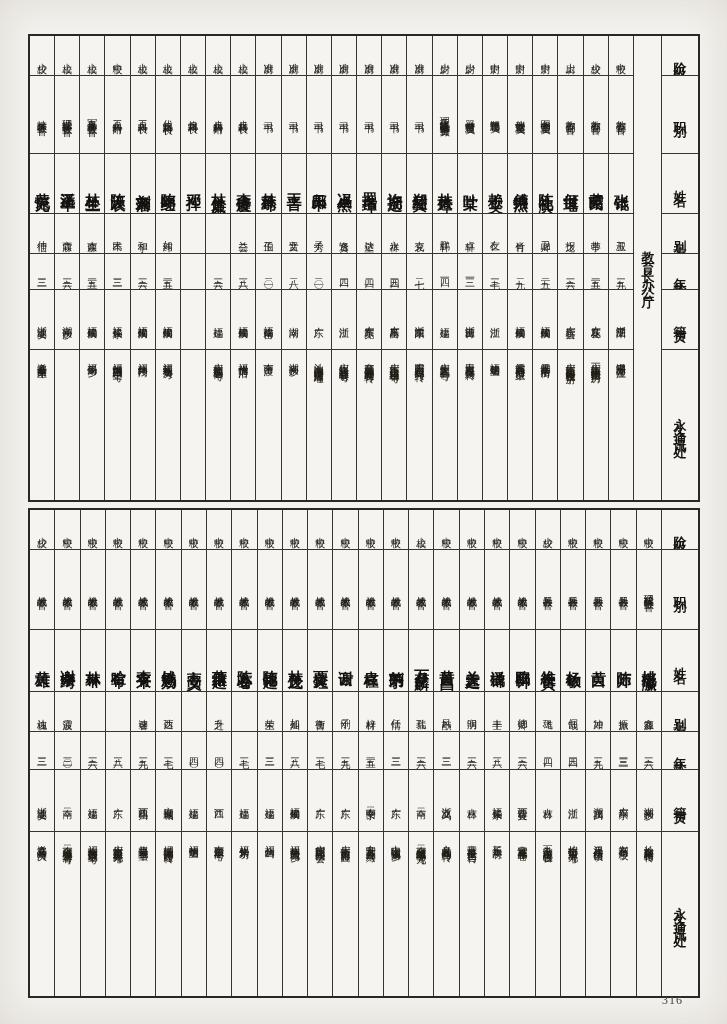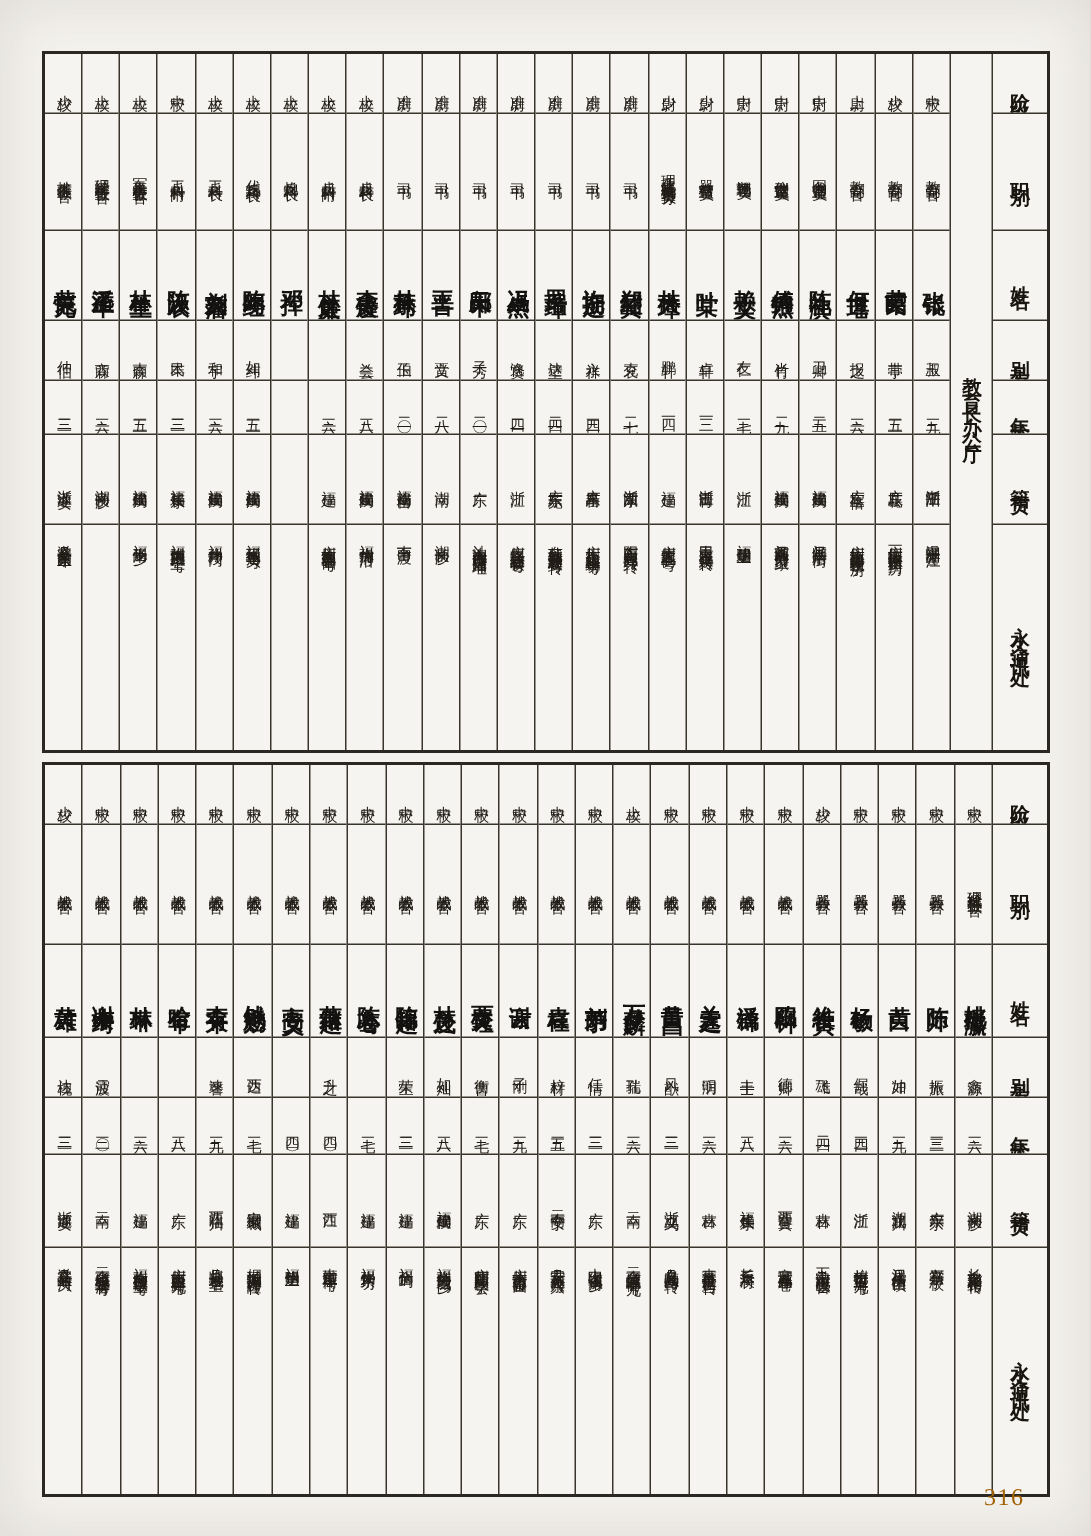--- a/index.html
+++ b/index.html
@@ -70,21 +70,21 @@
   .span-cell{
     flex:1;
     writing-mode:vertical-rl;
     text-orientation:upright;
     display:flex;align-items:center;justify-content:center;
     font-size:13px;font-weight:700;letter-spacing:9px;color:#18150f;
   }
   .page-number{
     position:absolute;
     right:44px;bottom:16px;
-    font-size:16px;color:#a16207;
+    font-size:12px;color:#404040;
     letter-spacing:1px;
     font-family:Liberation Serif, serif;
   }
 </style>
 </head>
 <body>
 
 <div class="page">
   <div class="vtable t-top" id="table-top">
       <div class="vcol head-col">

